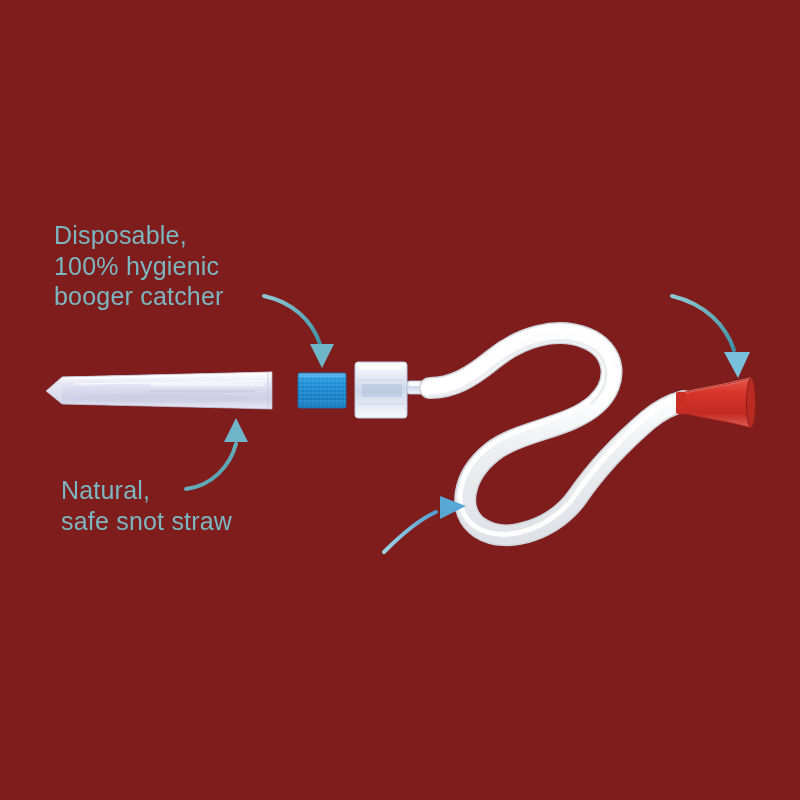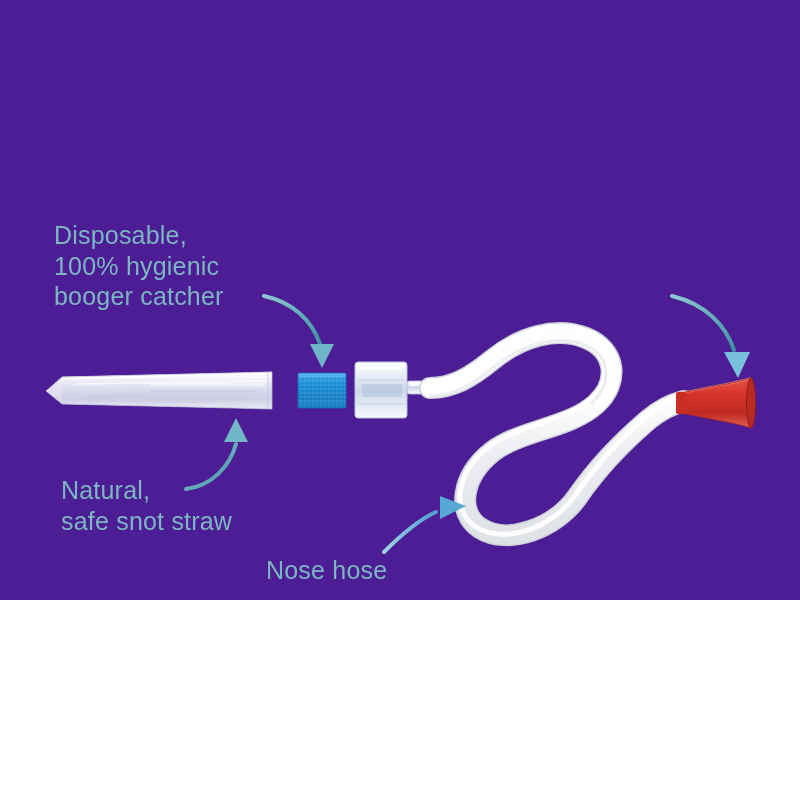--- a/index.html
+++ b/index.html
@@ -10,22 +10,22 @@
   }
   body {
     width: 800px;
     height: 800px;
     font-family: "Liberation Sans", sans-serif;
     overflow: hidden;
   }
   #stage {
     position: relative;
     width: 800px;
-    height: 600px;
-    background: #4c1d95;
+    height: 800px;
+    background: #7f1d1d;
   }
   #art {
     position: absolute;
     left: 0;
     top: 0;
     width: 800px;
     height: 800px;
   }
   .callout {
     position: absolute;
@@ -213,15 +213,14 @@
   </svg>
 
   <div class="callout" id="label-disposable">Disposable,
 100% hygienic
 booger catcher</div>
 
 
   <div class="callout" id="label-natural">Natural,
 safe snot straw</div>
 
-  <div class="callout" id="label-nosehose">Nose hose</div>
 
 </div>
 
 </body></html>

